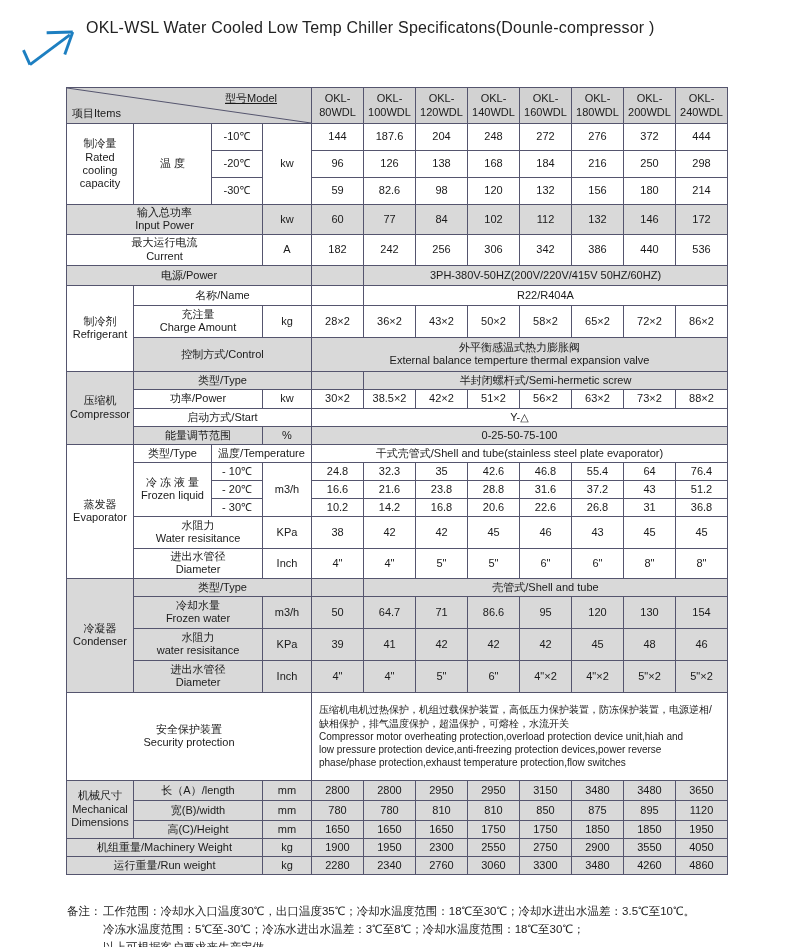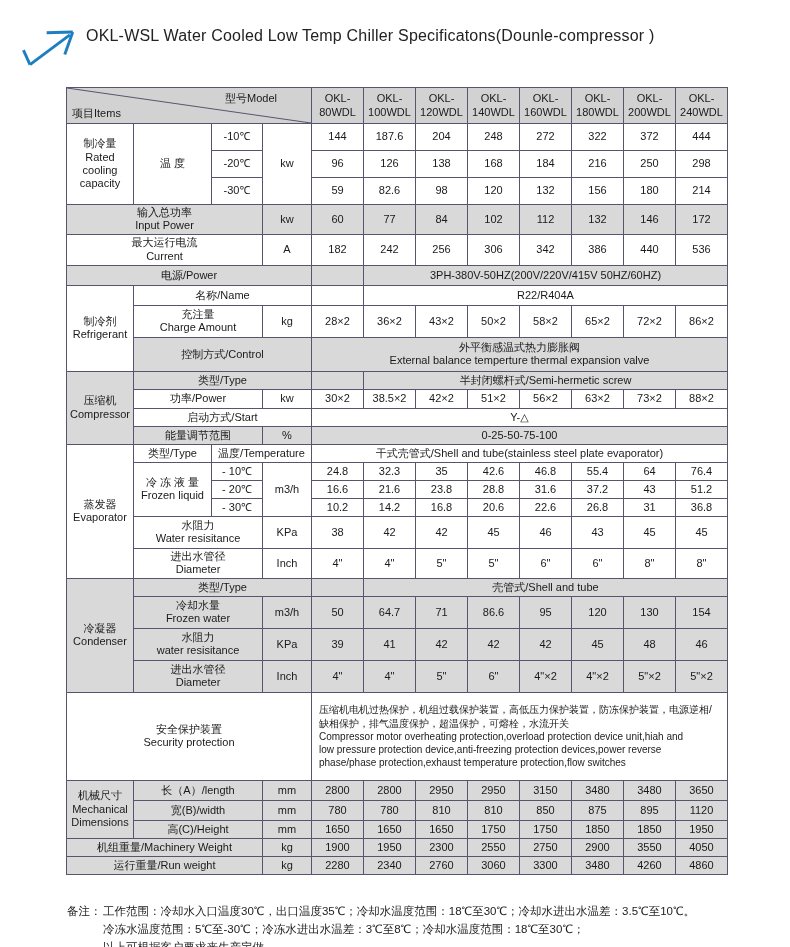--- a/index.html
+++ b/index.html
@@ -5,40 +5,40 @@
   html,body{margin:0;padding:0;background:#ffffff;}
   .page{position:relative;width:790px;height:947px;background:#ffffff;
         font-family:"Liberation Sans",sans-serif;color:#1a1a1a;overflow:hidden;}
 
   
   .hdr{position:absolute;left:22px;top:14px;width:746px;}
   .hdr-flex{display:flex;align-items:flex-start;}
   .logo{flex:0 0 62px;padding-top:8px;}
   .titles{padding-left:2px;}
   .title-cn{font-size:22px;font-weight:bold;letter-spacing:1px;color:#111;}
-  .title-en{font-size:16px;color:#222;margin-top:13px;letter-spacing:0.2px;}
+  .title-en{font-size:16px;color:#222;margin-top:5px;letter-spacing:0.2px;}
 
   
   .tbl-wrap{position:absolute;left:66px;top:87px;width:662px;}
   .tbl-caption{height:22px;background:#1ba7e0;color:#ffffff;font-size:15px;font-weight:bold;
                display:flex;align-items:center;justify-content:center;letter-spacing:1px;
                border:1px solid #55556e;border-bottom:none;box-sizing:border-box;}
   table{border-collapse:collapse;table-layout:fixed;width:662px;}
   td,th{border:1px solid #55556e;font-size:11px;font-weight:normal;text-align:center;
         vertical-align:middle;padding:1px 2px;line-height:1.22;overflow:hidden;
         background:#ffffff;color:#1a1a1a;box-sizing:border-box;}
   thead th{background:#d2d2d2;}
   tr.g td{background:#d9d9d9;}
   td.left{text-align:left;font-size:10px;line-height:1.32;padding:3px 0 3px 7px;}
 
   
   th.diag{position:relative;padding:0;}
   th.diag svg{position:absolute;left:0;top:0;width:100%;height:100%;}
   .diag-items{position:absolute;left:5px;bottom:3px;font-size:11px;}
-  .diag-model{position:absolute;right:34px;top:4px;font-size:11px;}
+  .diag-model{position:absolute;right:34px;top:4px;font-size:11px;text-decoration:underline;}
 
   
   .notes{position:absolute;left:67px;top:903px;width:700px;font-size:11.5px;
          color:#222;line-height:1.55;display:flex;}
   .notes-label{flex:0 0 36px;white-space:nowrap;}
   .notes-body div{white-space:nowrap;}
 </style>
 </head>
 <body>
 
@@ -101,21 +101,21 @@
       <tr style="height: 27px;">
             <td rowspan="3">制冷量<br>Rated<br>cooling<br>capacity</td>
             <td rowspan="3">温 度</td>
             <td>-10℃</td>
             <td rowspan="3">kw</td>
             <td>144</td>
             <td>187.6</td>
             <td>204</td>
             <td>248</td>
             <td>272</td>
-            <td>322</td>
+            <td>276</td>
             <td>372</td>
             <td>444</td>
           </tr>
           <tr style="height: 27px;">
             <td>-20℃</td>
             <td>96</td>
             <td>126</td>
             <td>138</td>
             <td>168</td>
             <td>184</td>

